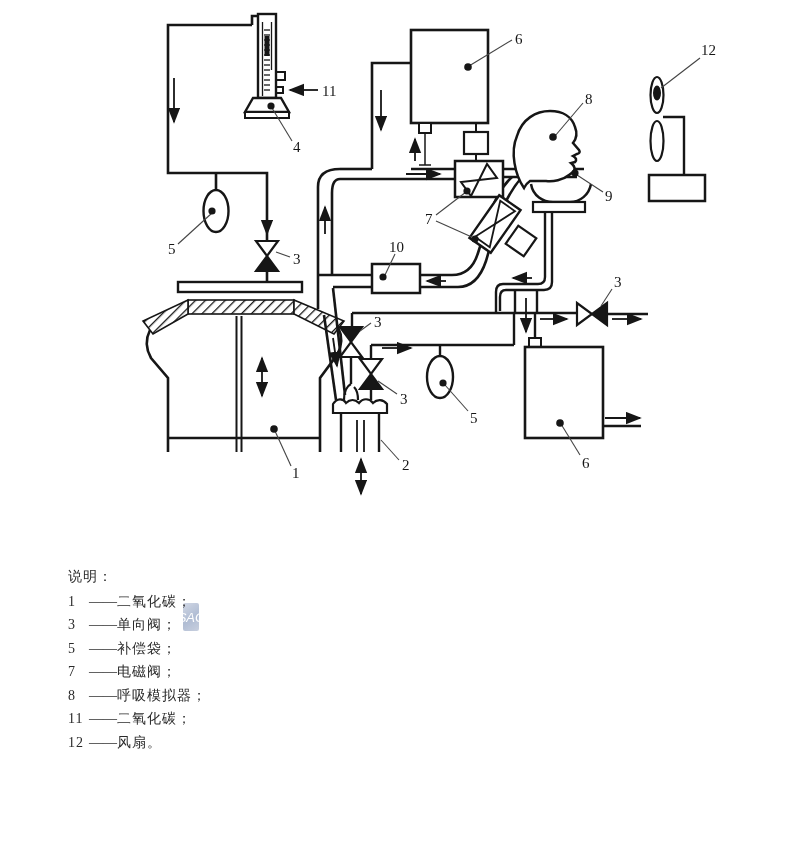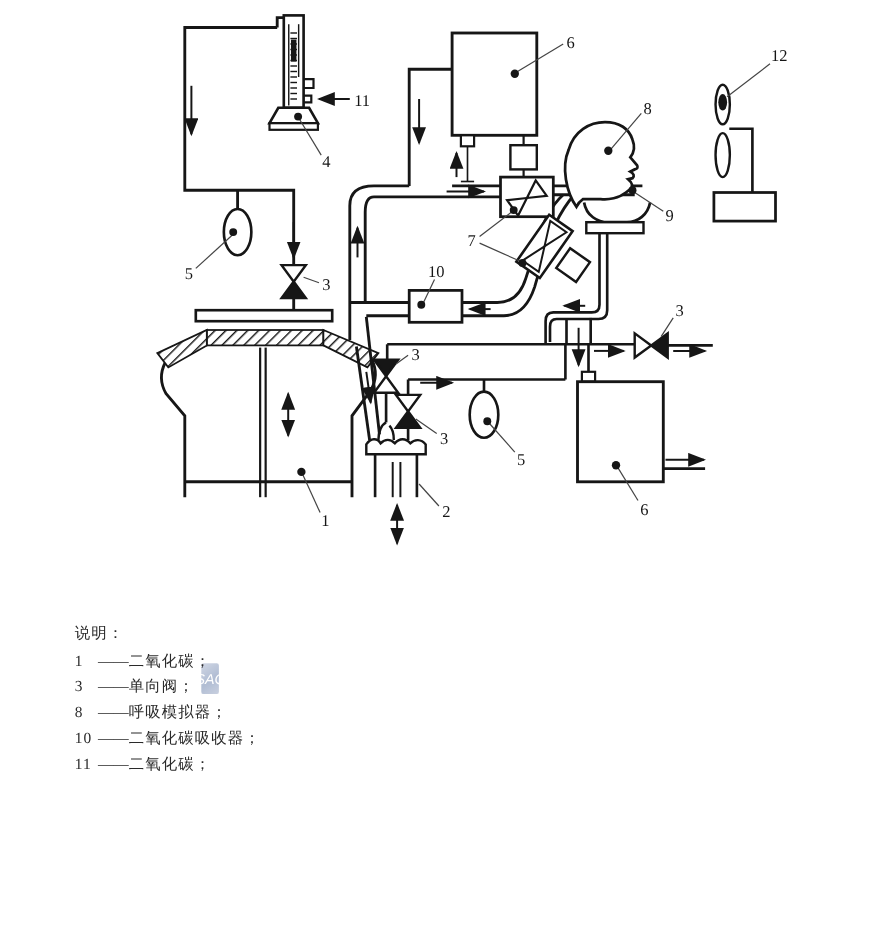--- a/index.html
+++ b/index.html
@@ -279,17 +279,19 @@
     </g>
   </svg>
   </div>
 
   <div class="watermark">SAC</div>
 
   <div class="legend">
     <div class="legend-title">说明：</div>
     <div class="legend-row"><span class="legend-num">1</span><span class="legend-dash">——</span><span>二氧化碳；</span></div>
     <div class="legend-row"><span class="legend-num">3</span><span class="legend-dash">——</span><span>单向阀；</span></div>
+    <div class="legend-row"><span class="legend-num">5</span><span class="legend-dash">——</span><span>补偿袋；</span></div>
+    <div class="legend-row"><span class="legend-num">7</span><span class="legend-dash">——</span><span>电磁阀；</span></div>
     <div class="legend-row"><span class="legend-num">8</span><span class="legend-dash">——</span><span>呼吸模拟器；</span></div>
-    <div class="legend-row"><span class="legend-num">10</span><span class="legend-dash">——</span><span>二氧化碳吸收器；</span></div>
     <div class="legend-row"><span class="legend-num">11</span><span class="legend-dash">——</span><span>二氧化碳；</span></div>
+    <div class="legend-row"><span class="legend-num">12</span><span class="legend-dash">——</span><span>风扇。</span></div>
   </div>
 </div>
 
 </body></html>

